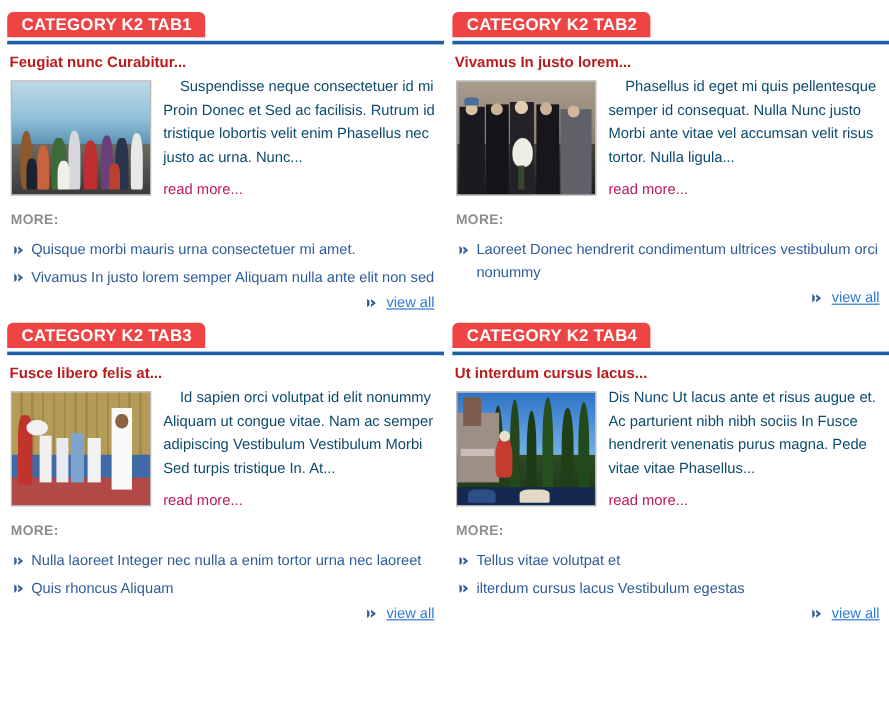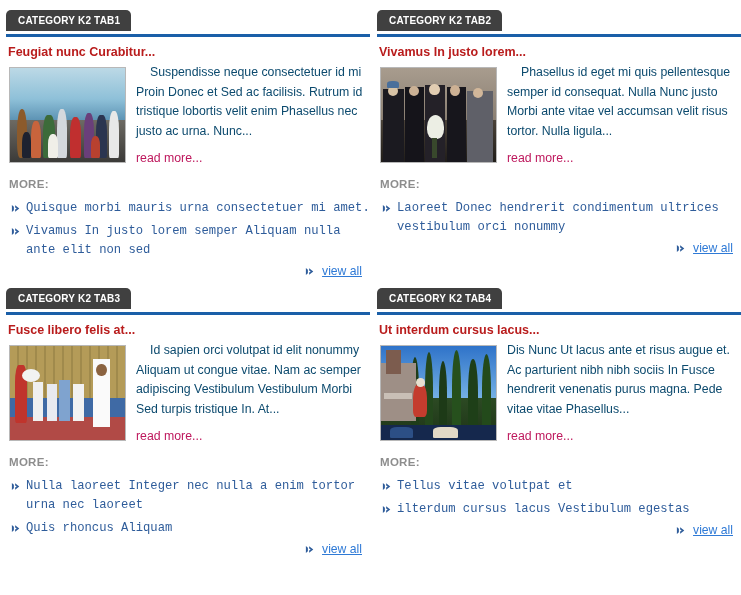--- a/index.html
+++ b/index.html
@@ -30,23 +30,23 @@
 
   
   .tabhead {
     position: relative;
     height: 24px;
     margin-top: 10px;
     border-bottom: 3px solid #1a5fa8;
   }
   .tabhead .tablabel {
     display: inline-block;
-    background: #404040;
+    background: #ef4444;
     color: #ffffff;
-    font-size: 10px;
+    font-size: 14px;
     font-weight: bold;
     letter-spacing: .2px;
     line-height: 21px;
     padding: 0 11px 0 12px;
     border-radius: 5px 5px 0 0;
     height: 21px;
     vertical-align: top;
   }
 
   
@@ -124,21 +124,20 @@
     margin: 9px 0 0 0;
     padding: 0;
   }
   ul.more-list li {
     position: relative;
     padding-left: 20px;
     margin-bottom: 4px;
     font-size: 12.2px;
     line-height: 19px;
     color: #2e5c9a;
-    font-family: Liberation Mono, monospace;
   }
   .bullet {
     position: absolute;
     left: 5px;
     top: 5px;
     width: 9px;
     height: 9px;
     display: block;
   }
   .viewall-wrap {

